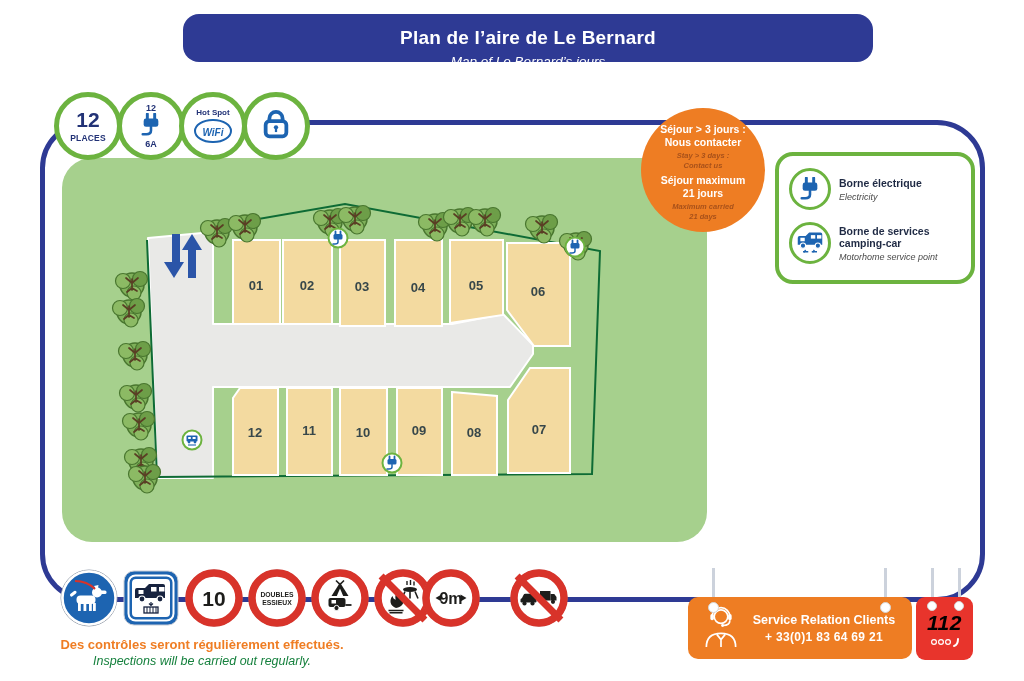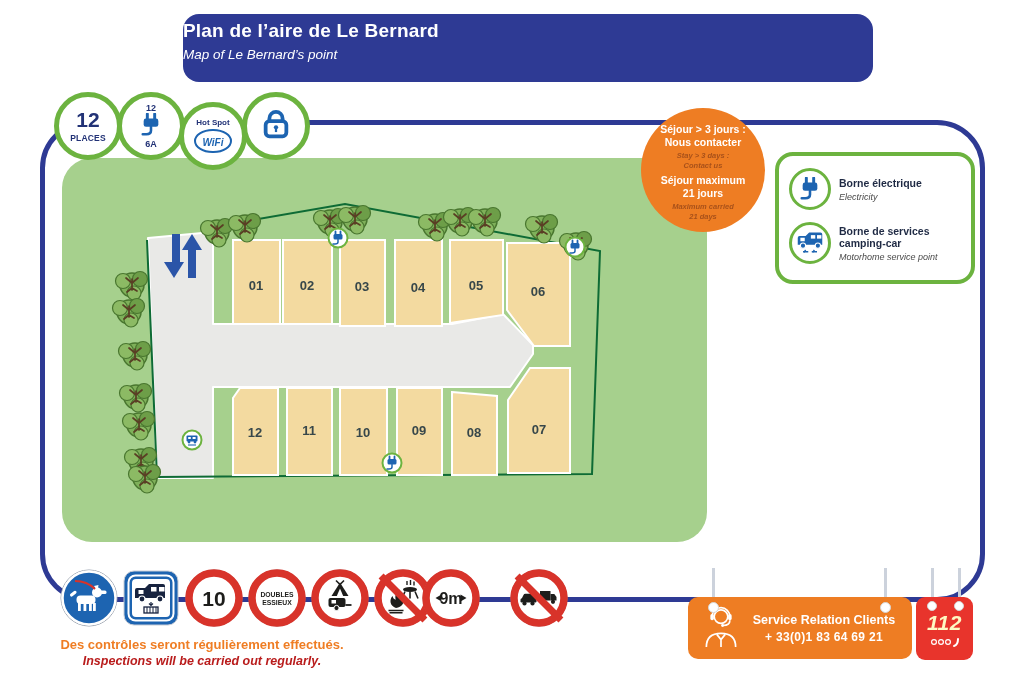--- a/index.html
+++ b/index.html
@@ -1,20 +1,20 @@
 <!DOCTYPE html>
 <html><head>
 <meta charset="utf-8">
 <style>
   html,body{margin:0;padding:0;background:#fff;}
   .canvas{position:relative;width:1024px;height:681px;background:#fff;overflow:hidden;
           font-family:"Liberation Sans",sans-serif;}
   
-  .header{position:absolute;left:183px;top:14px;width:690px;height:68px;background:#2e3a94;
-          border-radius:16px;color:#fff;text-align:left;box-sizing:border-box;padding-top:6px;}
+  .header{position:absolute;left:183px;top:14px;width:690px;height:48px;background:#2e3a94;
+          border-radius:16px;color:#fff;text-align:center;box-sizing:border-box;padding-top:13px;}
   .header .title{font-size:19px;font-weight:bold;letter-spacing:.2px;}
   .header .subtitle{font-size:13.5px;font-style:italic;margin-top:5px;}
   
   .frame{position:absolute;left:40px;top:120px;width:945px;height:482px;border:5px solid #2e3a94;
          border-radius:48px;box-sizing:border-box;z-index:1;}
   
   .circle-badge{position:absolute;width:58px;height:58px;border:5px solid #6cb33f;border-radius:50%;
         background:#fff;display:flex;flex-direction:column;align-items:center;justify-content:center;
         z-index:5;color:#223276;text-align:center;line-height:1;}
   .cb-big{font-size:21px;font-weight:bold;}
@@ -36,41 +36,41 @@
   .legend-txt{margin-left:8px;}
   .legend-title{font-size:10.5px;font-weight:bold;color:#1f2a44;}
   .legend-sub{font-size:9px;font-style:italic;color:#4a4a4a;margin-top:3px;}
   
   #map-svg{position:absolute;left:62px;top:158px;z-index:2;}
   
   .sign{position:absolute;width:58px;height:58px;z-index:5;}
   
   .footnote{position:absolute;left:52px;top:637px;width:300px;text-align:center;z-index:3;}
   .footnote .fr{color:#ef7d23;font-weight:bold;font-size:13px;}
-  .footnote .en{color:#b91c1c;font-style:italic;font-size:12.5px;font-weight:bold;margin-top:2px;}
+  .footnote .en{color:#15803d;font-style:italic;font-size:12.5px;font-weight:normal;margin-top:2px;}
   
   .string{position:absolute;width:2.5px;background:#ccd2dc;z-index:4;}
   .contact{position:absolute;left:688px;top:597px;width:224px;height:62px;background:#ee7d23;
            border-radius:10px;z-index:5;display:flex;align-items:center;color:#fff;box-sizing:border-box;padding-left:12px;}
   .contact-txt{flex:1;text-align:center;padding-right:6px;}
   .contact-title{font-size:12.5px;font-weight:bold;}
   .contact-phone{font-size:12px;font-weight:bold;margin-top:3px;letter-spacing:.3px;}
   .emergency{position:absolute;left:916px;top:597px;width:57px;height:63px;background:#e8342c;
-           border-radius:9px;z-index:5;color:#fef9c3;text-align:center;box-sizing:border-box;padding-top:14px;}
+           border-radius:9px;z-index:5;color:#000000;text-align:center;box-sizing:border-box;padding-top:14px;}
   .emergency .num{font-size:21px;font-weight:bold;font-style:italic;letter-spacing:.5px;}
   .pin{position:absolute;width:9px;height:9px;border-radius:50%;background:#fff;border:1px solid #d6d6d6;z-index:7;}
 </style>
 </head>
 <body>
 
 <div class="canvas">
 
   <div class="header">
     <div class="title">Plan de l’aire de Le Bernard</div>
-    <div class="subtitle">Map of Le Bernard’s point</div>
+    <div class="subtitle">Map of Le Bernard’s jours</div>
   </div>
 
   <div class="frame"></div>
 
   <div class="circle-badge" style="left:54px;top:92px;">
     <div class="cb-big">12</div>
     <div class="cb-small">PLACES</div>
   </div>
 
   <div class="circle-badge" style="left:117px;top:92px;">
@@ -78,21 +78,21 @@
     <span>
       <svg width="22" height="24" viewBox="0 0 24 26">
         <path d="M8,1 v6 M16,1 v6" stroke="#1d64b1" stroke-width="3.2" stroke-linecap="round" fill="none"></path>
         <rect x="4" y="6" width="16" height="9" rx="2.5" fill="#1d64b1"></rect>
         <path d="M12,15 v4 q0,4 -5,4 h-4" stroke="#1d64b1" stroke-width="2.8" fill="none" stroke-linecap="round"></path>
       </svg>
     </span>
     <div class="cb-tiny">6A</div>
   </div>
 
-  <div class="circle-badge" style="left:179px;top:102px;">
+  <div class="circle-badge" style="left:179px;top:92px;">
     <div class="cb-tiny" style="font-size:8px;">Hot Spot</div>
     <div class="wifi-oval">
       <span class="wifi-text">WiFi</span>
     </div>
   </div>
 
   <div class="circle-badge" style="left:242px;top:92px;">
     <span>
       <svg width="32" height="32" viewBox="0 0 34 34">
         <path d="M10,14 V10 a7,7 0 0 1 14,0 v4" fill="none" stroke="#1d64b1" stroke-width="4"></path>

